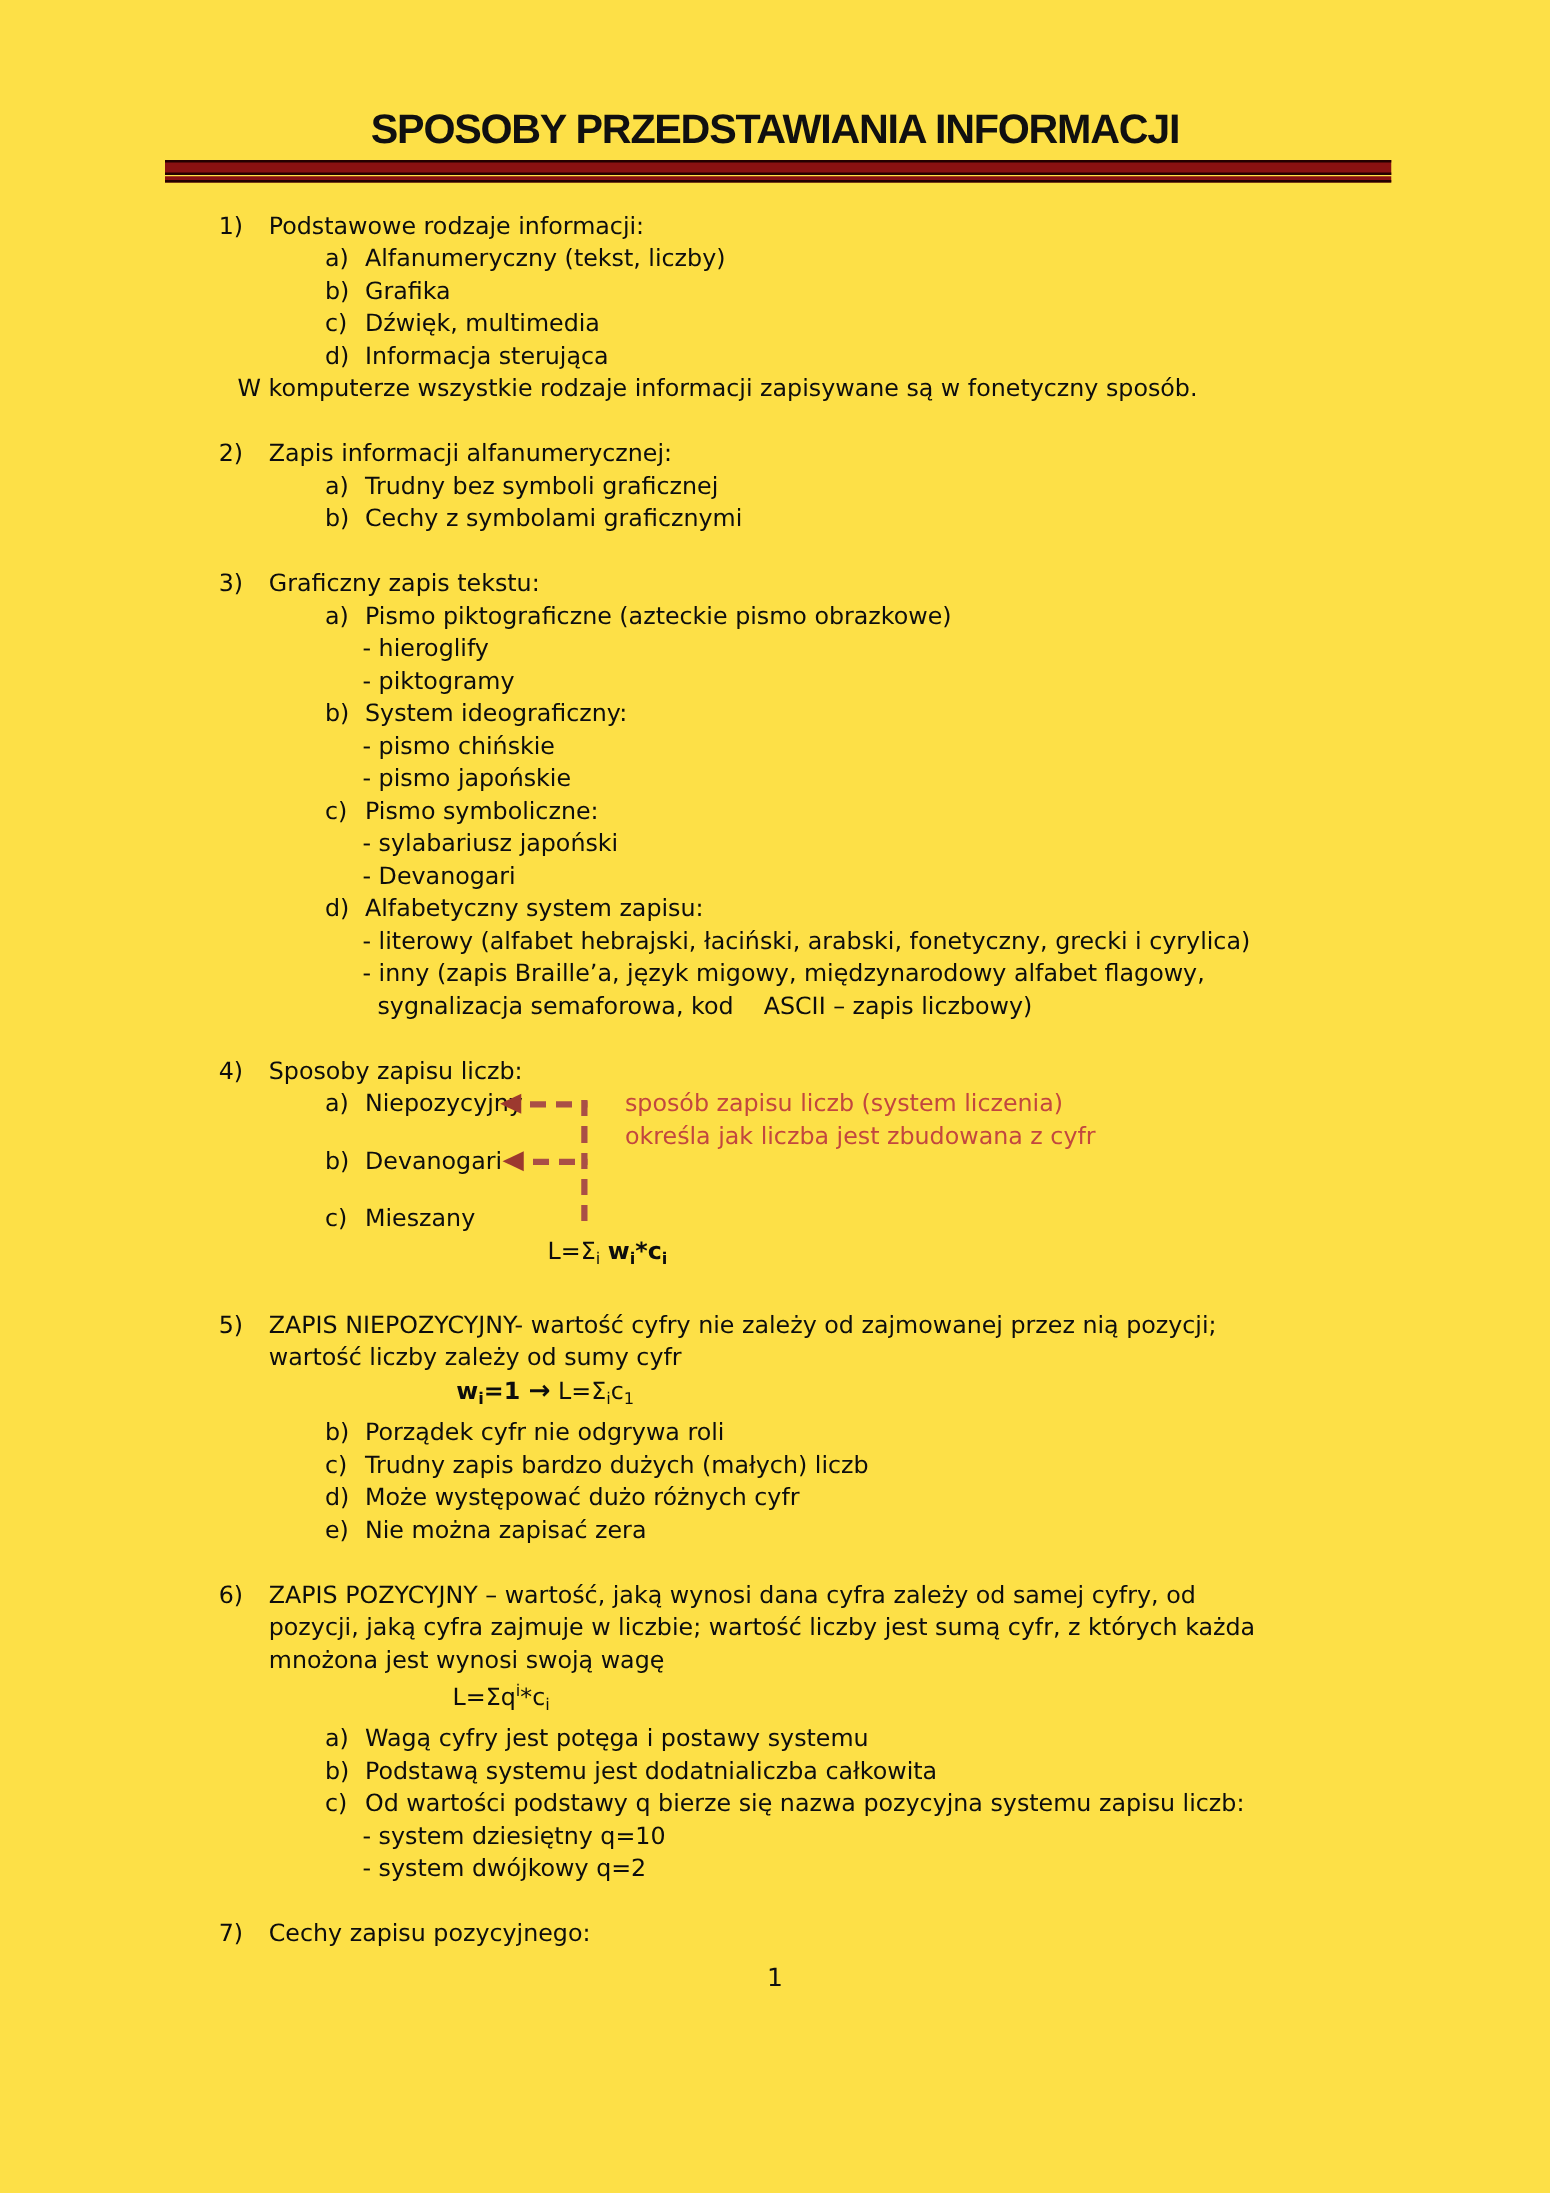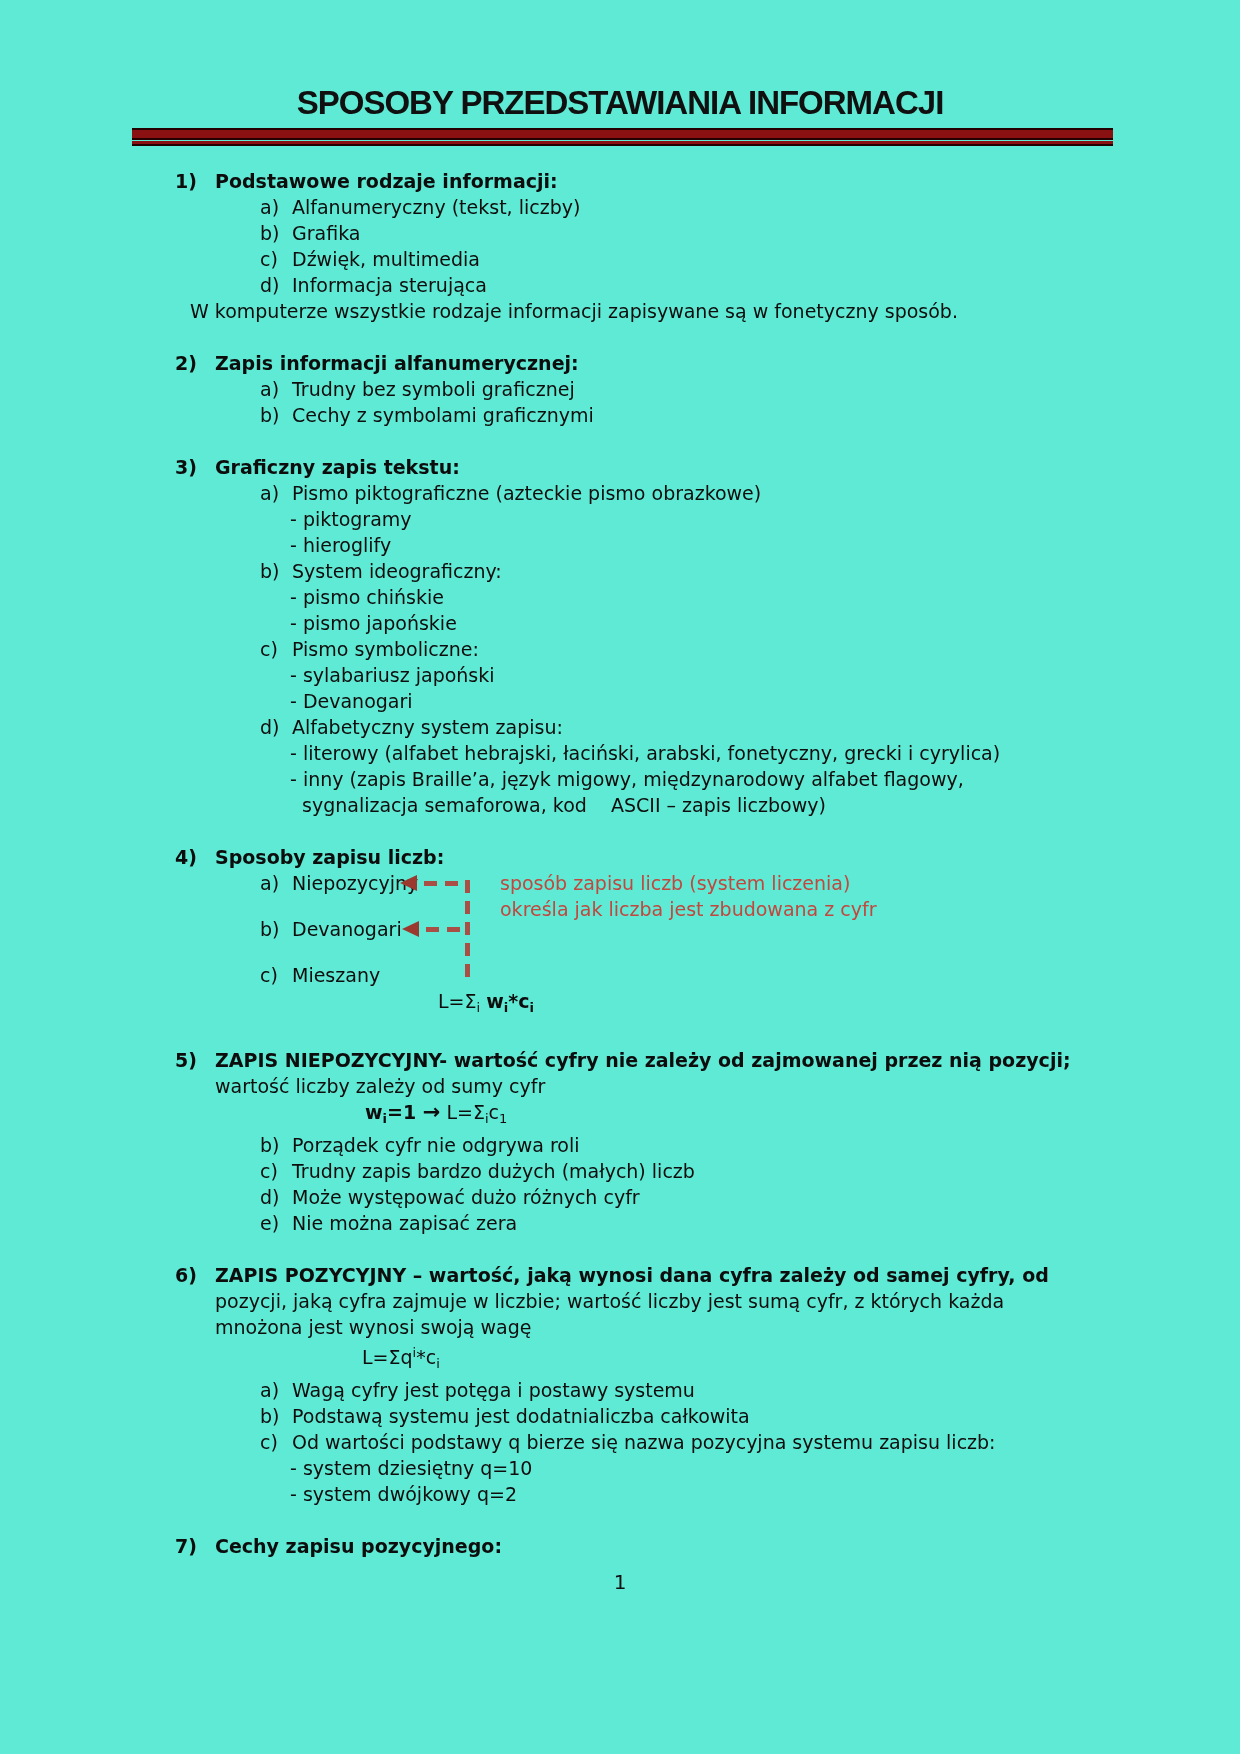--- a/index.html
+++ b/index.html
@@ -1,27 +1,27 @@
 <!DOCTYPE html>
 <html style="--rule: #8a1111; --ann: #c2473f; --dash: #aa4f46; --arrow: #9c392f;"><head>
 <meta charset="utf-8">
 <style>
   html,body{margin:0;padding:0;background:#ffffff;}
-  .page{position:relative;width:1240px;height:1754px;background:#5eead4;overflow:hidden;
+  .page{position:relative;width:1240px;height:1754px;background:#fde047;overflow:hidden;
         font-family:"DejaVu Sans",sans-serif;color:#0d0d0d;}
   .title{position:absolute;top:84px;left:0;width:100%;text-align:center;
          font-family:"Liberation Sans","DejaVu Sans",sans-serif;
          font-size:33px;font-weight:600;letter-spacing:-1px;color:#101010;}
   .rule{position:absolute;top:128px;left:132px;width:981px;}
   .rule-a{height:8px;background:var(--rule,#8a1111);border-top:2px solid #240000;border-bottom:2px solid #240000;}
   .rule-b{height:3px;background:var(--rule,#8a1111);border-bottom:2px solid #240000;margin-top:1px;}
   .content{position:absolute;top:168px;left:0;width:1240px;font-size:19px;line-height:26px;}
   .line{min-height:26px;}
   .lbl{display:inline-block;}
-  .t-h{padding-left:175px;font-weight:bold;}   .t-h .lbl{width:40px;}
+  .t-h{padding-left:175px;}   .t-h .lbl{width:40px;}
   .t-hc{padding-left:215px;}
   .t-item{padding-left:260px;}.t-item .lbl{width:32px;}
   .t-dash{padding-left:290px;}
   .t-cont{padding-left:302px;}
   .t-note{padding-left:190px;}
   .t-gap{height:26px;}
   .f1{padding-left:438px;}
   .f2{padding-left:365px;}
   .f3{padding-left:362px;}
   .sub{font-size:13px;vertical-align:-4px;}
@@ -62,22 +62,22 @@
       <div class="line t-item"><span class="lbl">c)</span><span class="txt">Dźwięk, multimedia</span></div>
       <div class="line t-item"><span class="lbl">d)</span><span class="txt">Informacja sterująca</span></div>
       <div class="line t-note"><span class="txt">W komputerze wszystkie rodzaje informacji zapisywane są w fonetyczny sposób.</span></div>
       <div class="line t-gap"></div>
       <div class="line t-h"><span class="lbl">2)</span><span class="txt">Zapis informacji alfanumerycznej:</span></div>
       <div class="line t-item"><span class="lbl">a)</span><span class="txt">Trudny bez symboli graficznej</span></div>
       <div class="line t-item"><span class="lbl">b)</span><span class="txt">Cechy z symbolami graficznymi</span></div>
       <div class="line t-gap"></div>
       <div class="line t-h"><span class="lbl">3)</span><span class="txt">Graficzny zapis tekstu:</span></div>
       <div class="line t-item"><span class="lbl">a)</span><span class="txt">Pismo piktograficzne (azteckie pismo obrazkowe)</span></div>
+      <div class="line t-dash"><span class="txt">- hieroglify</span></div>
       <div class="line t-dash"><span class="txt">- piktogramy</span></div>
-      <div class="line t-dash"><span class="txt">- hieroglify</span></div>
       <div class="line t-item"><span class="lbl">b)</span><span class="txt">System ideograficzny:</span></div>
       <div class="line t-dash"><span class="txt">- pismo chińskie</span></div>
       <div class="line t-dash"><span class="txt">- pismo japońskie</span></div>
       <div class="line t-item"><span class="lbl">c)</span><span class="txt">Pismo symboliczne:</span></div>
       <div class="line t-dash"><span class="txt">- sylabariusz japoński</span></div>
       <div class="line t-dash"><span class="txt">- Devanogari</span></div>
       <div class="line t-item"><span class="lbl">d)</span><span class="txt">Alfabetyczny system zapisu:</span></div>
       <div class="line t-dash"><span class="txt">- literowy (alfabet hebrajski, łaciński, arabski, fonetyczny, grecki i cyrylica)</span></div>
       <div class="line t-dash"><span class="txt">- inny (zapis Braille’a, język migowy, międzynarodowy alfabet flagowy,</span></div>
       <div class="line t-cont"><span class="txt">sygnalizacja semaforowa, kod&nbsp;&nbsp;&nbsp; ASCII – zapis liczbowy)</span></div>

